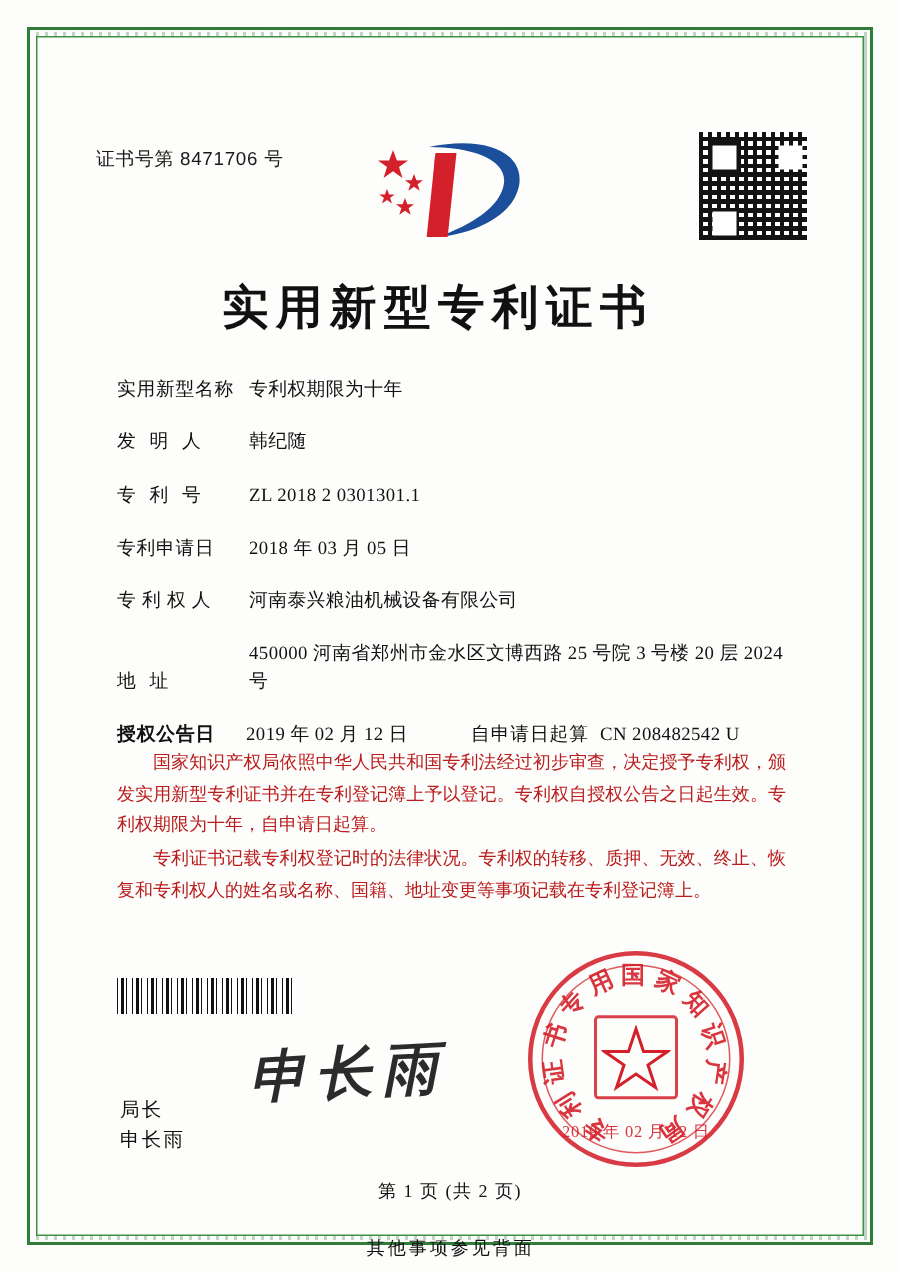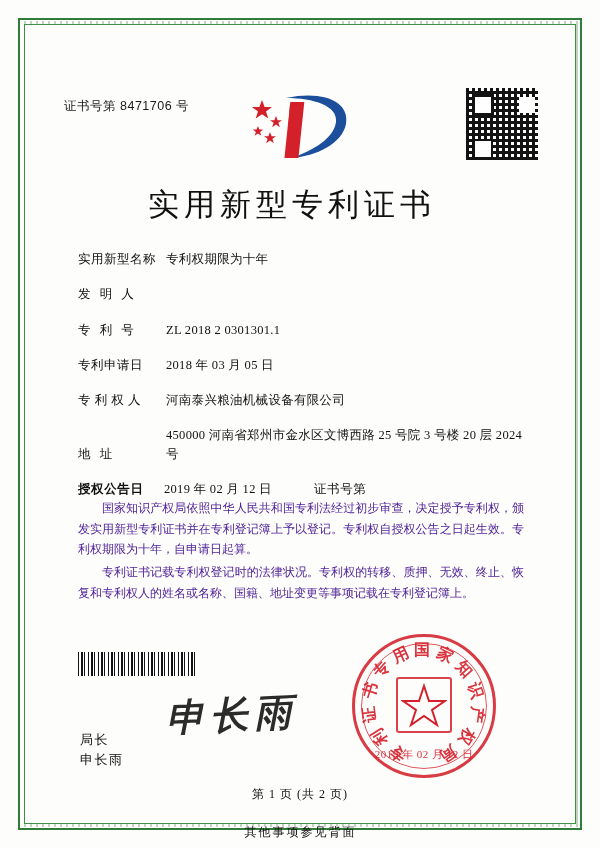--- a/index.html
+++ b/index.html
@@ -93,21 +93,21 @@
     background: #fff;
     box-shadow: 44px 0 0 -3px #fff, 0 44px 0 -3px #fff;
   }
 
   .title {
     position: absolute;
     left: 0; right: 16px;
     top: 184px;
     text-align: center;
     font-size: 31px;
-    font-weight: normal;
+    font-weight: bold;
     letter-spacing: 5px;
     color: #111;
     font-family: "Liberation Serif", serif;
   }
 
   .fields {
     position: absolute;
     left: 78px;
     top: 250px;
     width: 452px;
@@ -155,21 +155,21 @@
   }
 
   .body-text {
     position: absolute;
     left: 78px;
     top: 498px;
     width: 446px;
     font-size: 12px;
     line-height: 1.72;
     text-align: justify;
-    color: #4c1d95;
+    color: #b91c1c;
   }
   .body-text p {
     margin: 0 0 2px 0;
     text-indent: 24px;
   }
 
   .barcode {
     position: absolute;
     left: 78px;
     top: 652px;
@@ -310,41 +310,43 @@
 
   <div class="title">实用新型专利证书</div>
 
   <div class="fields">
     <div class="field-row">
       <div class="field-label tight">实用新型名称</div>
       <div class="field-value">专利权期限为十年</div>
     </div>
     <div class="field-row">
       <div class="field-label">发 明 人</div>
+      <div class="field-value">韩纪随</div>
     </div>
     <div class="field-row">
       <div class="field-label">专 利 号</div>
       <div class="field-value">ZL 2018 2 0301301.1</div>
     </div>
     <div class="field-row">
       <div class="field-label tight">专利申请日</div>
       <div class="field-value">2018 年 03 月 05 日</div>
     </div>
     <div class="field-row">
       <div class="field-label tight">专 利 权 人</div>
       <div class="field-value">河南泰兴粮油机械设备有限公司</div>
     </div>
     <div class="field-row">
       <div class="field-label">地       址</div>
       <div class="field-value">450000 河南省郑州市金水区文博西路 25 号院 3 号楼 20 层 2024 号</div>
     </div>
     <div class="field-row double">
       <div class="field-half-label">授权公告日</div>
       <div class="field-half-value">2019 年 02 月 12 日</div>
-      <div class="field-half-label2">证书号第</div>
+      <div class="field-half-label2">自申请日起算</div>
+      <div class="field-half-value">CN 208482542 U</div>
     </div>
   </div>
 
   <div class="body-text">
     <p>国家知识产权局依照中华人民共和国专利法经过初步审查，决定授予专利权，颁发实用新型专利证书并在专利登记簿上予以登记。专利权自授权公告之日起生效。专利权期限为十年，自申请日起算。</p>
     <p>专利证书记载专利权登记时的法律状况。专利权的转移、质押、无效、终止、恢复和专利权人的姓名或名称、国籍、地址变更等事项记载在专利登记簿上。</p>
   </div>
 
   <div class="barcode"></div>
 

